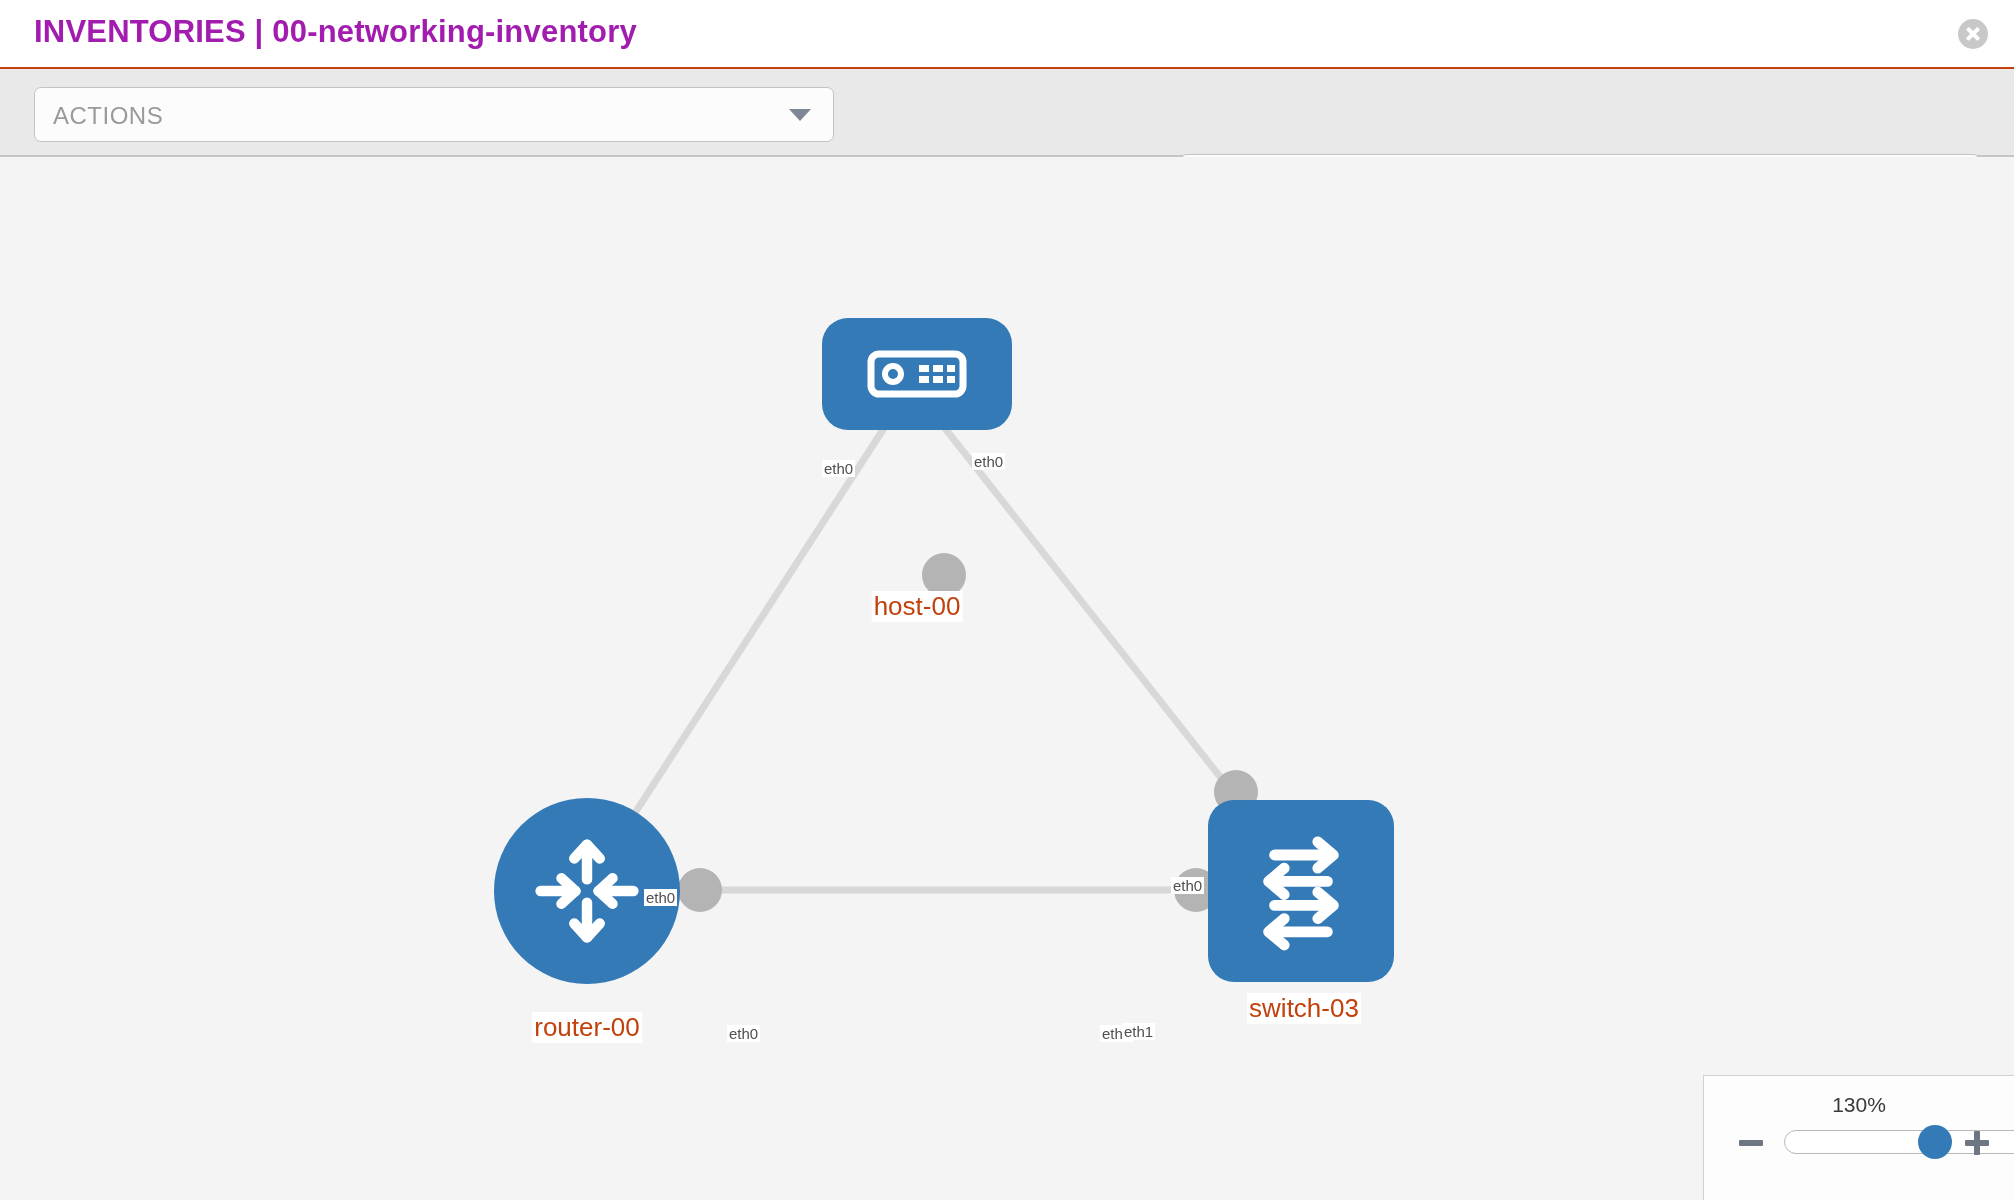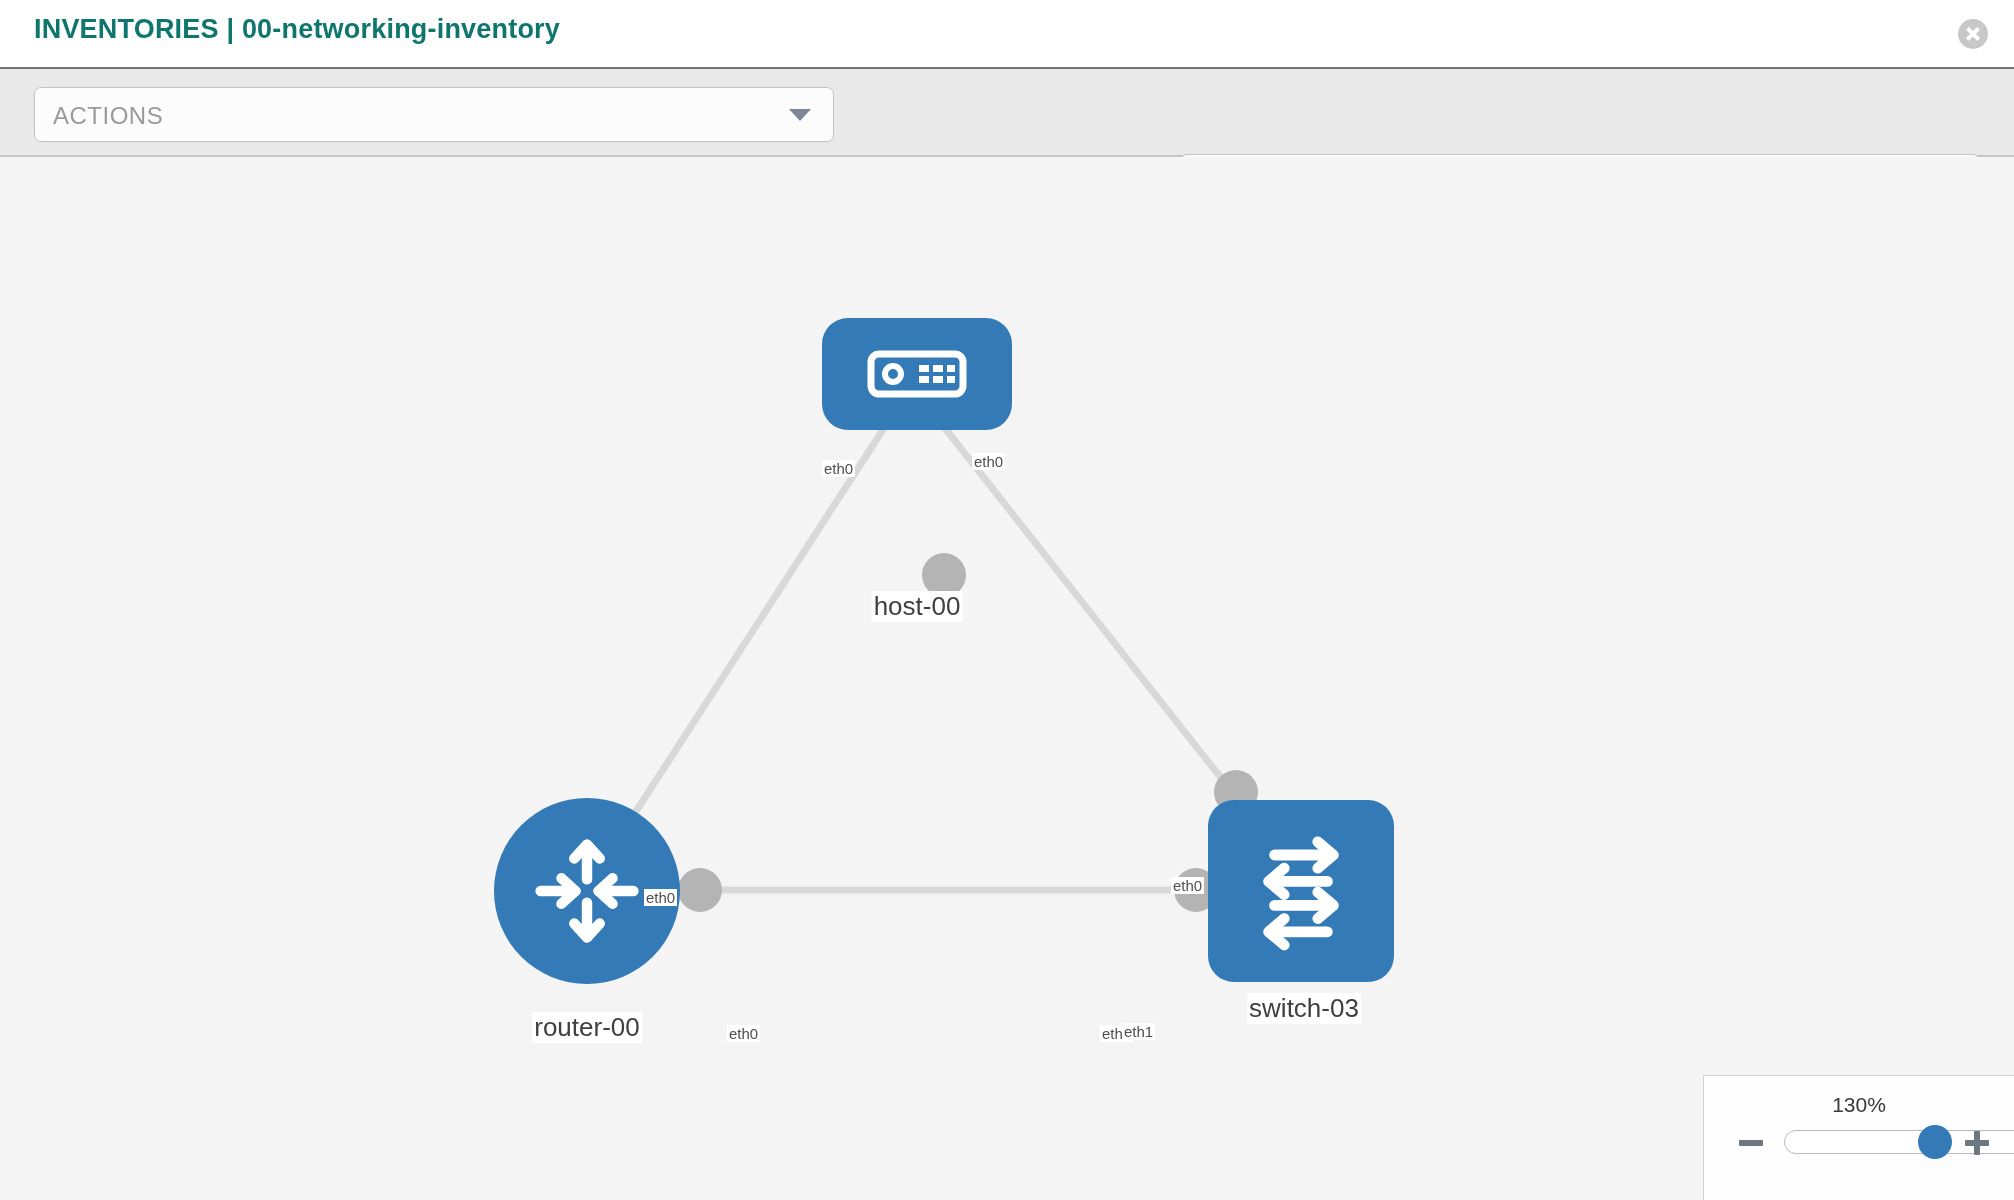--- a/index.html
+++ b/index.html
@@ -12,22 +12,22 @@
   #app { position: relative; width: 2014px; height: 1200px; }
 
   
   .header {
     position: absolute; top: 0; left: 0;
     width: 2014px; height: 67px;
     background: #ffffff;
   }
   .header-title {
     position: absolute; left: 34px; top: 14px;
-    font-size: 27px; font-weight: bold;
-    color: #0f766e; letter-spacing: .2px;
+    font-size: 31px; font-weight: bold;
+    color: #a21caf; letter-spacing: .2px;
     white-space: nowrap;
   }
   .close-icon {
     position: absolute; right: 26px; top: 19px;
     width: 30px; height: 30px; border-radius: 50%;
     background: #c8c8c8; cursor: pointer;
   }
   .close-icon::before, .close-icon::after {
     content: ""; position: absolute;
     left: 50%; top: 50%;
@@ -35,21 +35,21 @@
     background: #ffffff; border-radius: 1px;
   }
   .close-icon::before { transform: translate(-50%,-50%) rotate(45deg); }
   .close-icon::after  { transform: translate(-50%,-50%) rotate(-45deg); }
 
   
   .toolbar {
     position: absolute; top: 67px; left: 0;
     width: 2014px; height: 90px;
     background: #e9e9e9;
-    border-top: 2px solid #737373;
+    border-top: 2px solid #c2410c;
     border-bottom: 2px solid #c5c5c5;
   }
   .actions-select {
     position: absolute; left: 34px; top: 18px;
     width: 800px; height: 55px;
     background: #fcfcfc;
     border: 1.5px solid #c3c3c3;
     border-radius: 7px;
   }
   .actions-label {
@@ -102,21 +102,21 @@
     background: #337ab7;
     display: flex; align-items: center; justify-content: center;
     cursor: pointer;
   }
   .node-shape.rounded-rect { border-radius: 26px; }
   .node-shape.circle       { border-radius: 50%; }
   .node-shape svg { display: block; }
 
   .node-label {
     position: absolute;
-    font-size: 26px; color: #404040;
+    font-size: 26px; color: #c2410c;
     background: #ffffff;
     white-space: nowrap;
     padding: 0 2px;
     transform: translateX(-50%);
   }
 
   .port-label {
     position: absolute;
     font-size: 15px; color: #4f4f4f;
     background: #ffffff;

